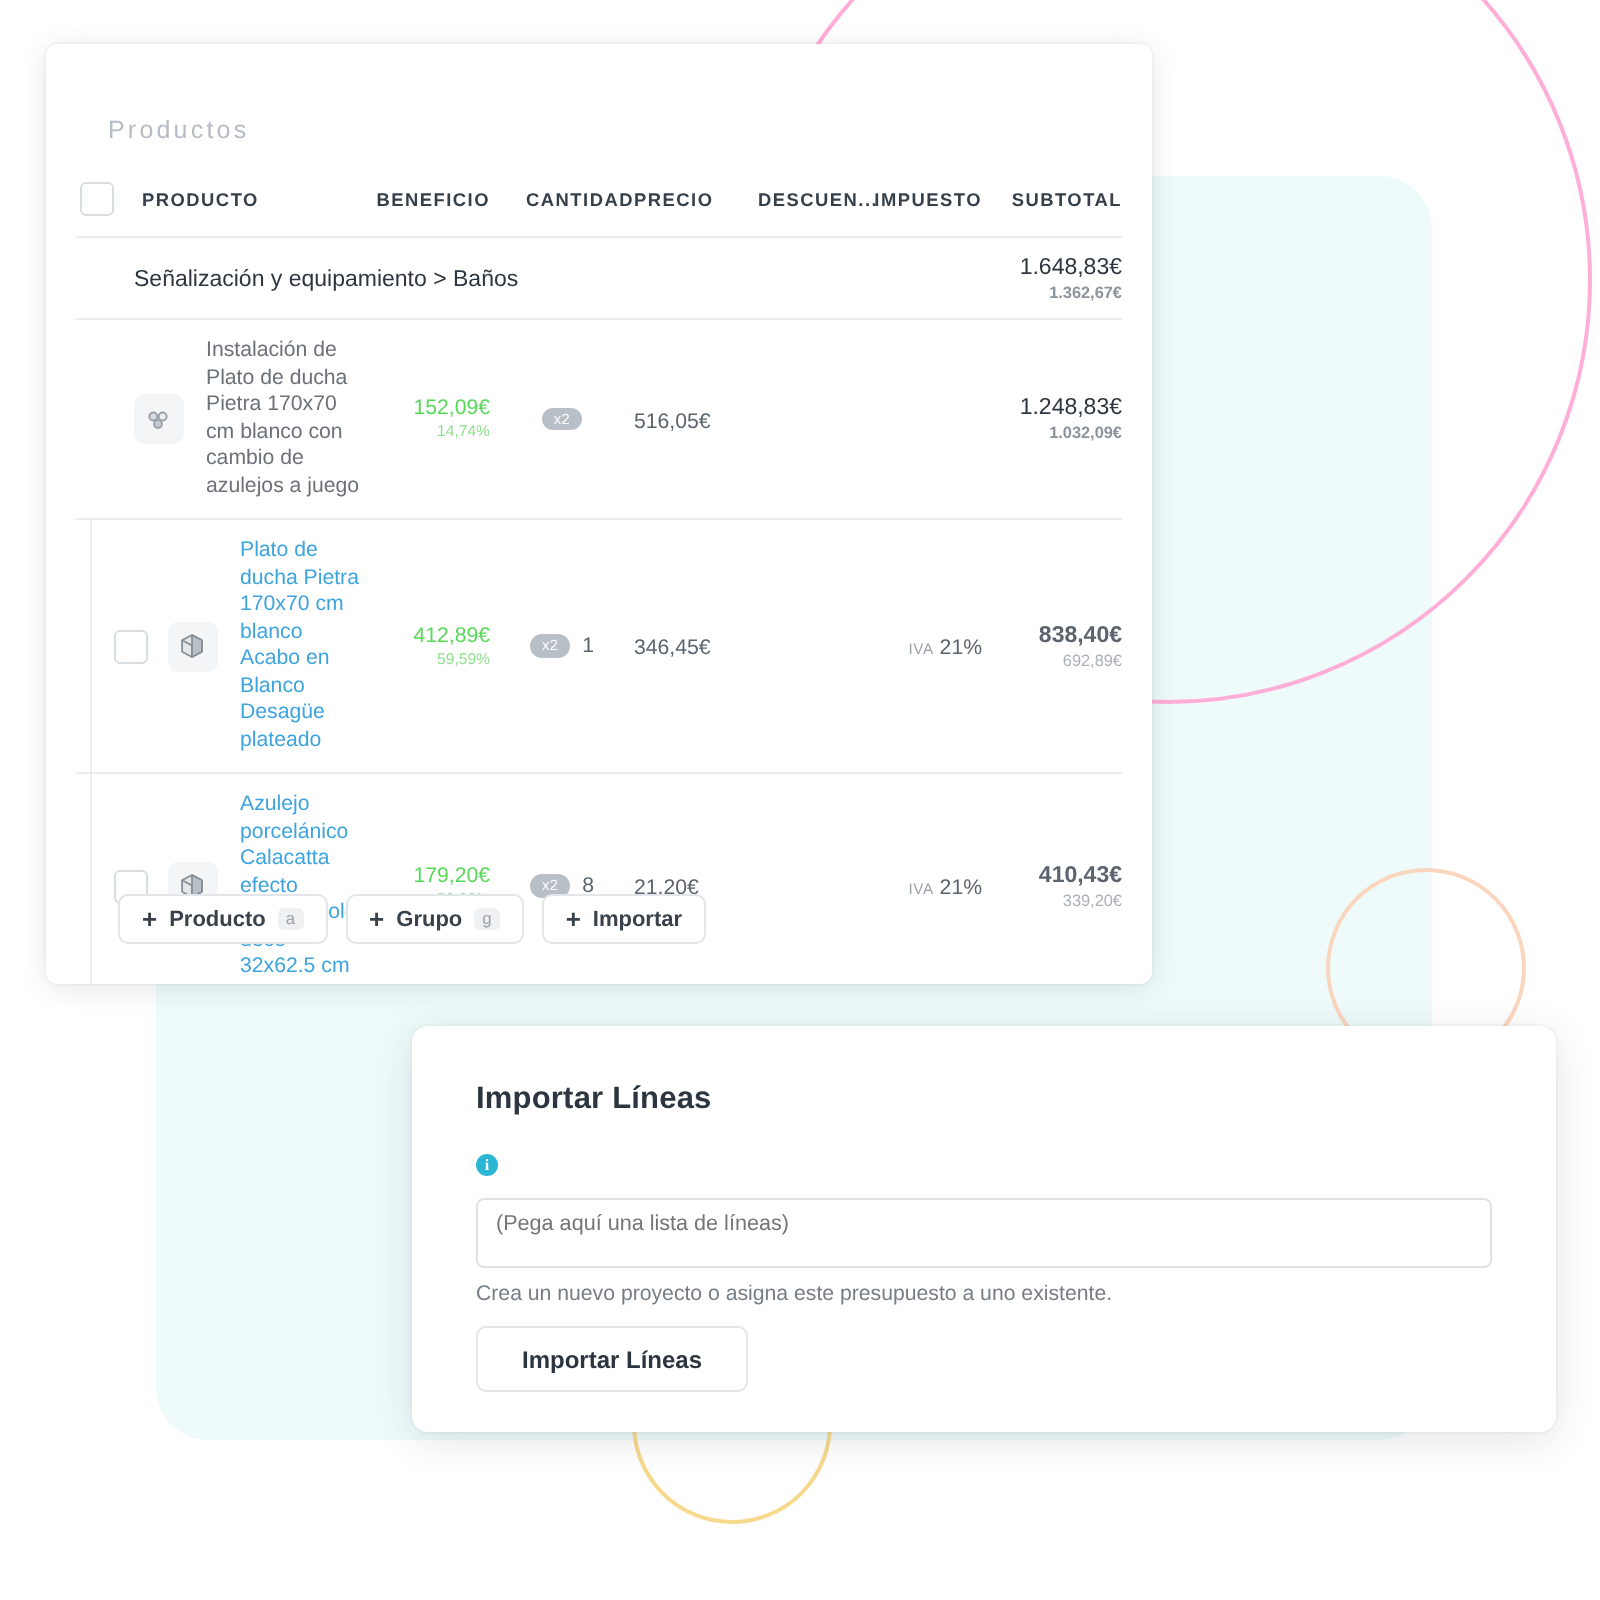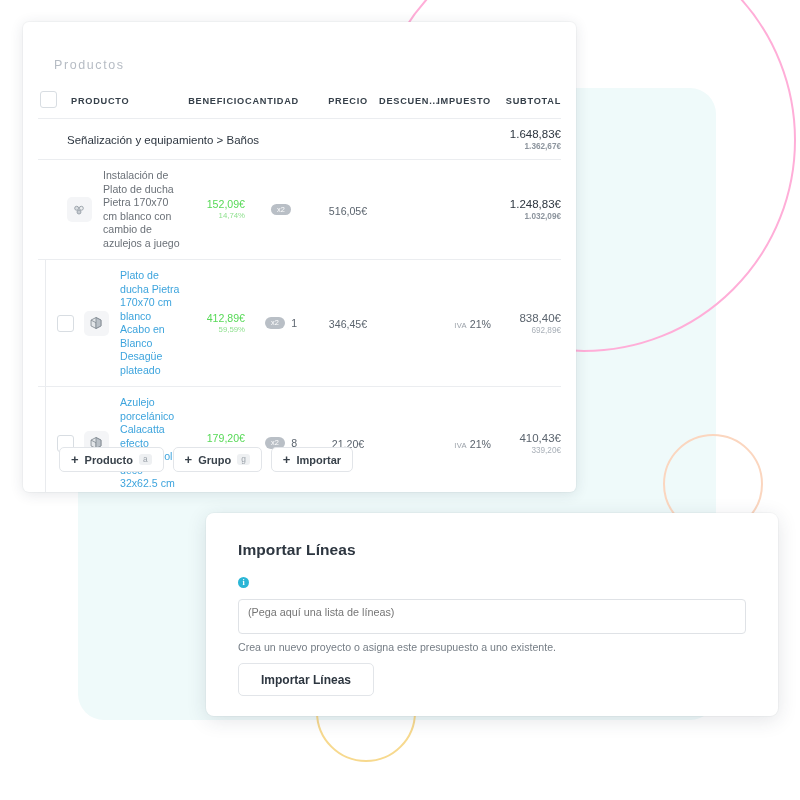--- a/index.html
+++ b/index.html
@@ -45,22 +45,22 @@
 
   .table{position:absolute;left:0;top:58px;width:553px;}
 
   .row{display:flex;align-items:center;box-sizing:border-box;}
 
   
   .c-check{width:30px;flex:0 0 30px;display:flex;justify-content:center;}
   .c-icon{width:32px;flex:0 0 32px;display:flex;justify-content:center;}
   .c-name{flex:1 1 auto;min-width:0;}
   .c-benef{width:62px;flex:0 0 62px;text-align:right;}
-  .c-qty{width:72px;flex:0 0 72px;text-align:left;}
-  .c-price{width:62px;flex:0 0 62px;text-align:center;}
+  .c-qty{width:72px;flex:0 0 72px;text-align:right;}
+  .c-price{width:62px;flex:0 0 62px;text-align:left;}
   .c-desc{width:54px;flex:0 0 54px;text-align:right;}
   .c-tax{width:58px;flex:0 0 58px;text-align:right;}
   .c-sub{width:70px;flex:0 0 70px;text-align:right;}
 
   
   .head-row{
     height:38px;padding:0 15px 0 10px;
   }
   .head-row .lbl{
     font-size:9.2px;font-weight:700;letter-spacing:.75px;color:#36404a;
@@ -73,21 +73,21 @@
   }
   .rule{height:1px;background:#ebedf0;margin:0 15px 0 15px;}
 
   
   .group-row{height:40px;padding:0 15px 0 10px;}
   .group-row .gname{
     font-size:11.5px;font-weight:400;color:#2d3640;padding-left:4px;white-space:nowrap;text-align:right;
   }
   .amt-main{font-size:11.5px;font-weight:400;color:#2d3640;line-height:14px;white-space:nowrap;}
   .amt-sub{font-size:8.2px;font-weight:700;color:#8c949d;line-height:11px;white-space:nowrap;}
-  .amt-main.light{font-weight:400;color:#5b646e;}
+  .amt-main.light{font-weight:700;color:#5b646e;}
   .amt-sub.light{font-weight:400;color:#a9b0b8;text-align:right;}
 
   
   .prow{min-height:56px;padding:9px 15px 9px 10px;}
   .prow.child{
     margin-left:22px;padding-left:4px;width:calc(100% - 22px);
     border-left:1px solid #e9ebee;box-sizing:border-box;
   }
   .pname{font-size:10.6px;line-height:13.5px;color:#6b7178;padding-left:8px;}
   .pname.link{color:#3da4dd;}

